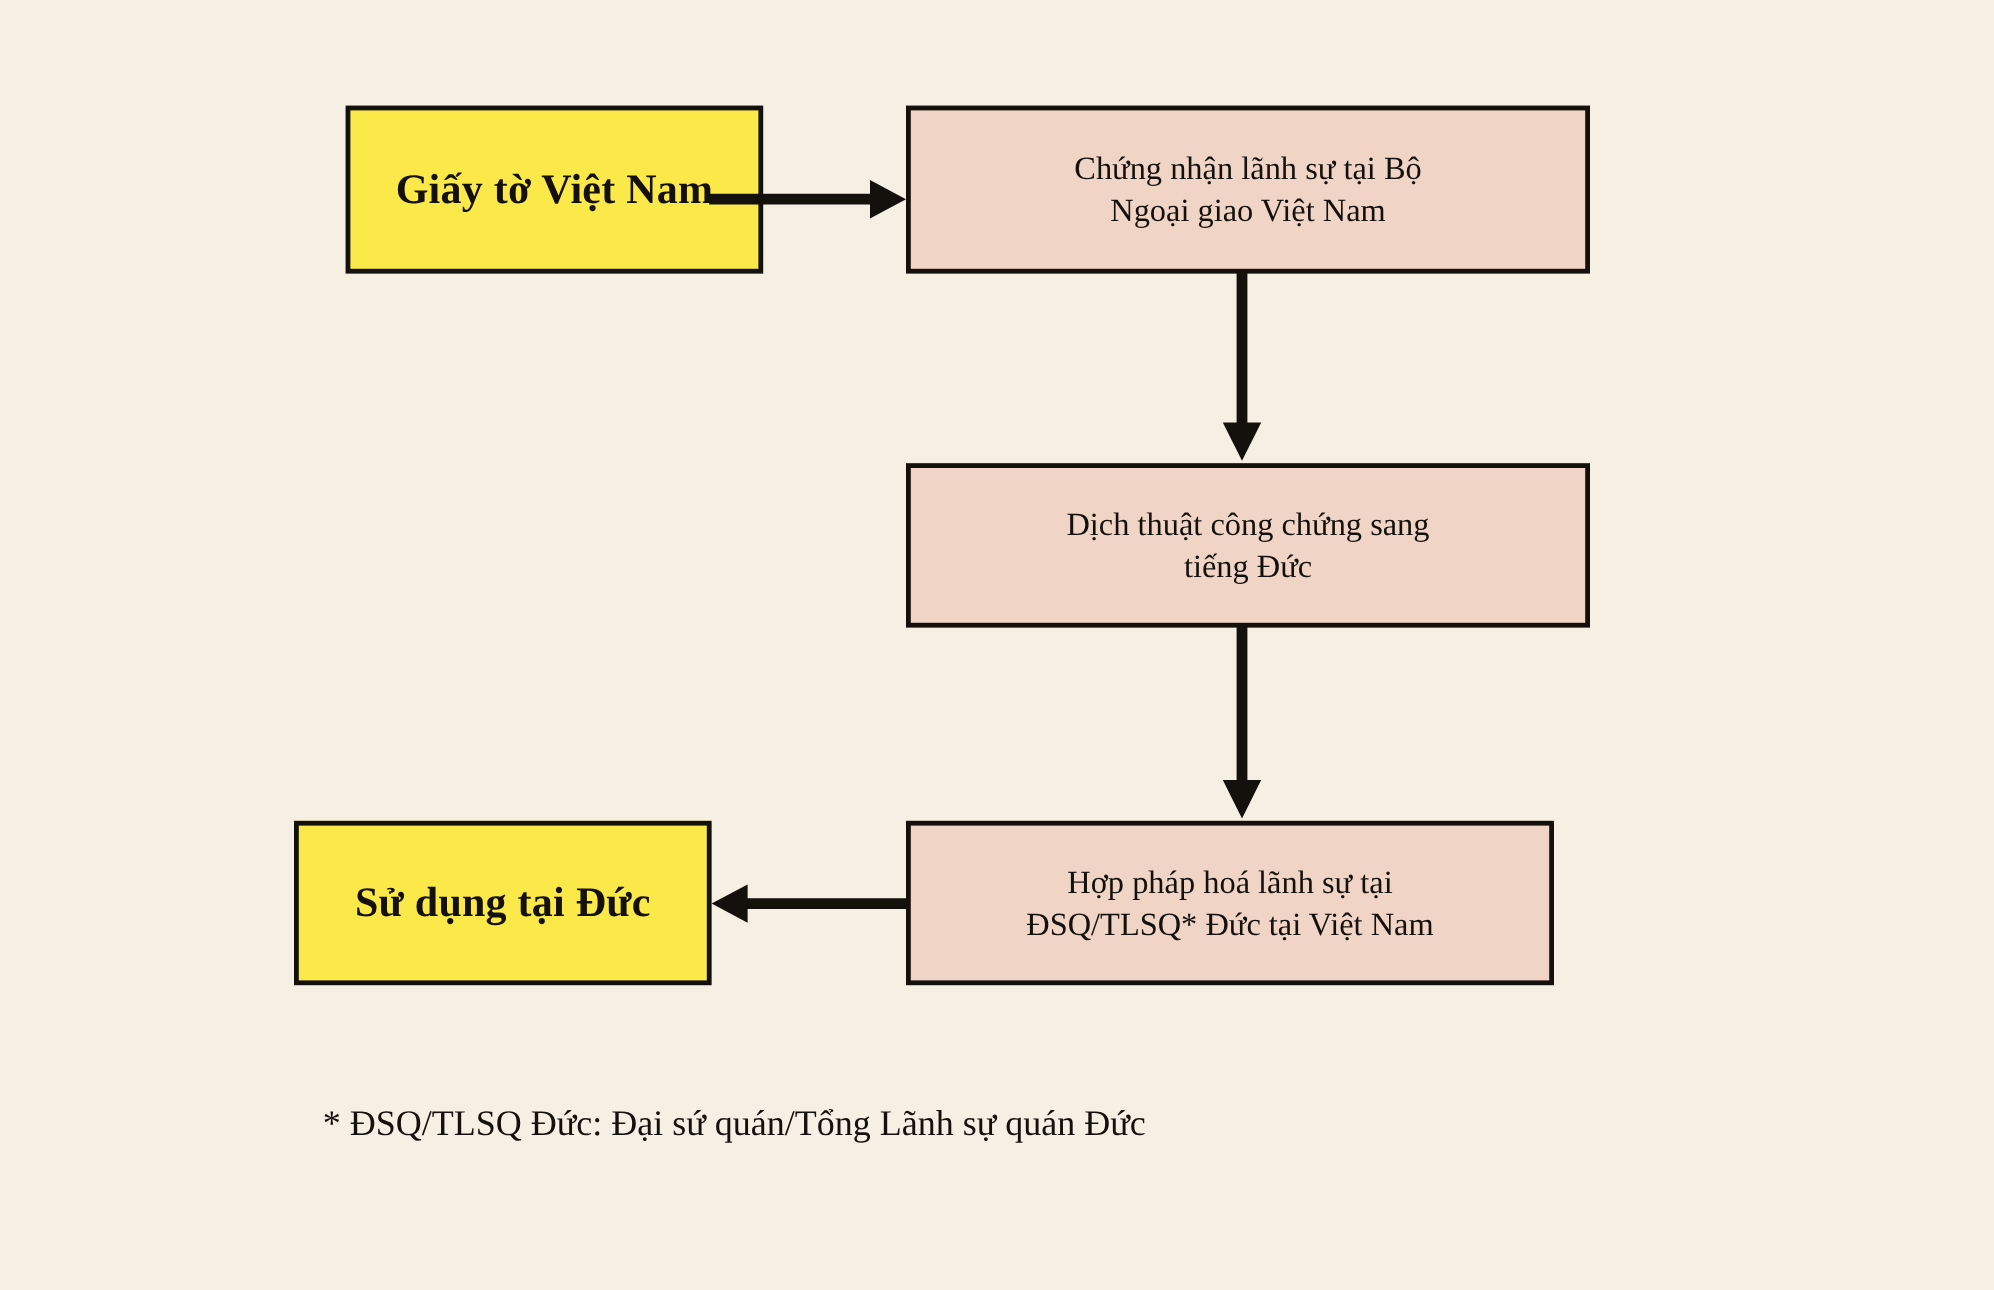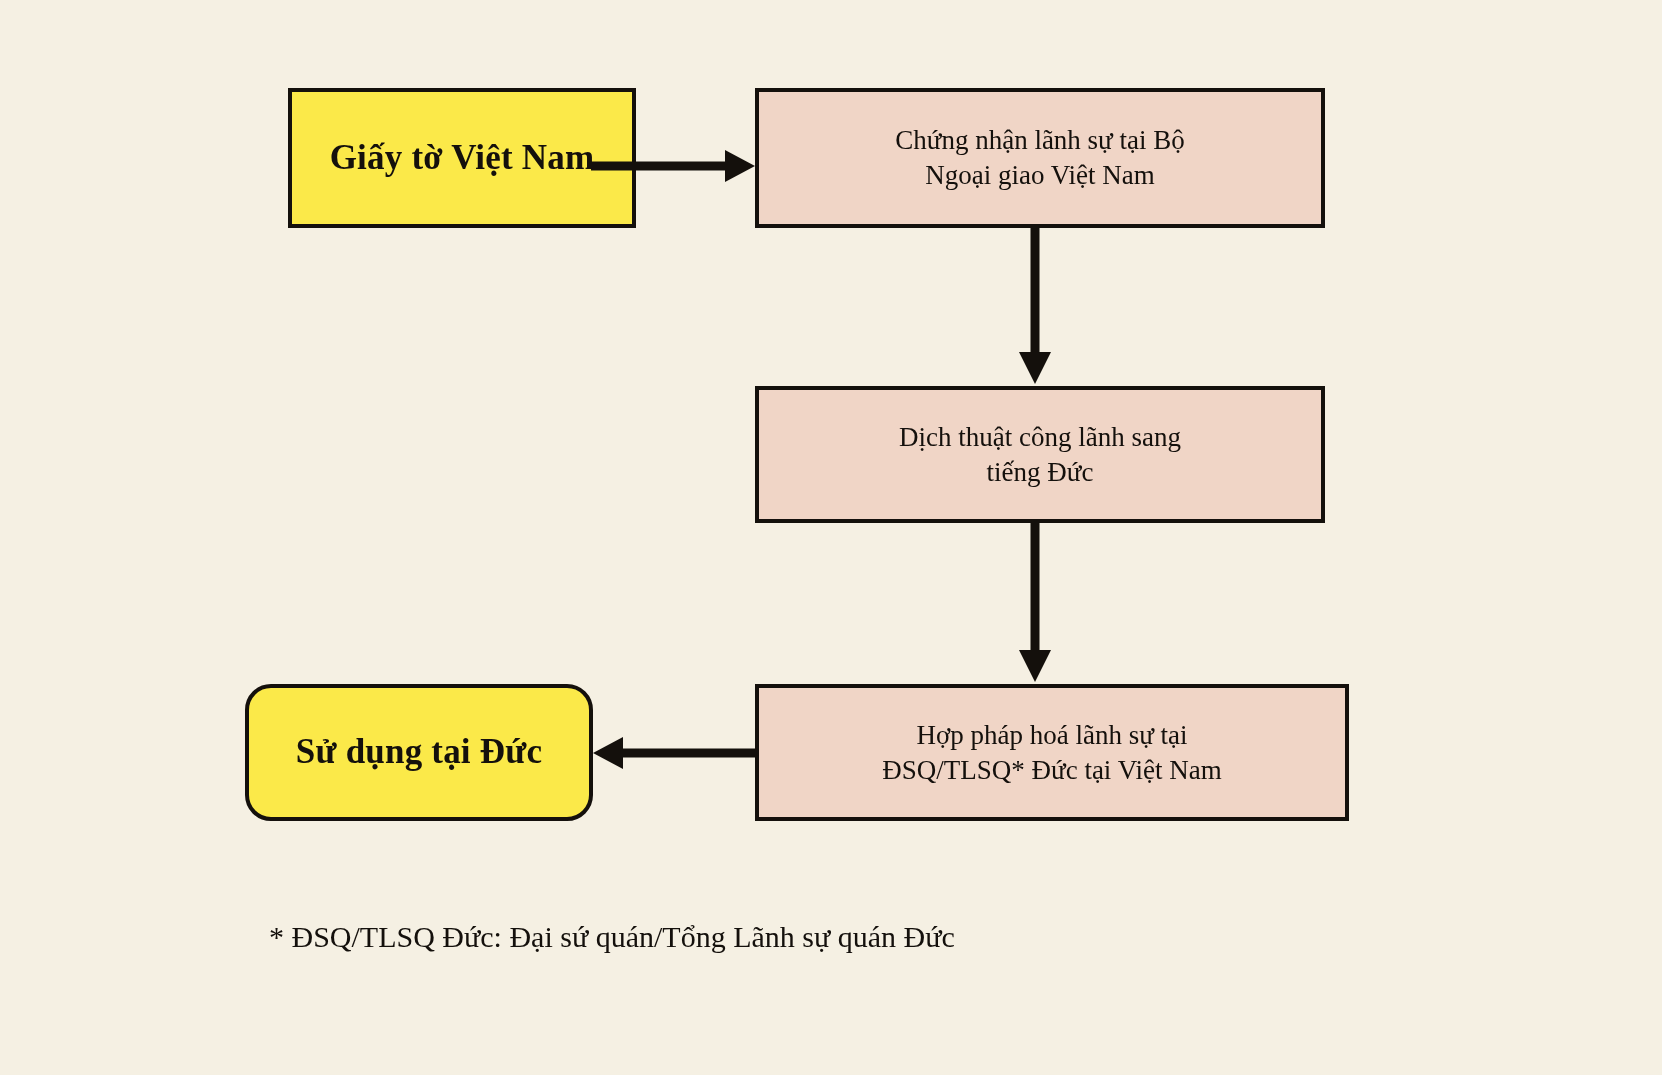--- a/index.html
+++ b/index.html
@@ -74,30 +74,30 @@
   <div class="node node-start" style="left:245px; top:88px; width:348px; height:140px;margin-left:43px;">
     <span class="node-label">Giấy tờ Việt Nam</span>
   </div>
 
   <div class="node node-step" style="left:755px; top:88px; width:570px; height:140px;">
     <span class="node-label">Chứng nhận lãnh sự tại Bộ
 Ngoại giao Việt Nam</span>
   </div>
 
   <div class="node node-step" style="left:755px; top:386px; width:570px; height:137px;">
-    <span class="node-label">Dịch thuật công lãnh sang
+    <span class="node-label">Dịch thuật công chứng sang
 tiếng Đức</span>
   </div>
 
-  <div class="node node-step" style="left:755px; top:684px; width:594px; height:137px;">
+  <div class="node node-step" style="left:755px; top:684px; width:540px; height:137px;">
     <span class="node-label">Hợp pháp hoá lãnh sự tại
 ĐSQ/TLSQ* Đức tại Việt Nam</span>
   </div>
 
-  <div class="node node-end" style="left:245px; top:684px; width:348px; height:137px;border-radius:26px;">
+  <div class="node node-end" style="left:245px; top:684px; width:348px; height:137px;">
     <span class="node-label">Sử dụng tại Đức</span>
   </div>
 
   <div class="edge" style="left:591px; top:141px;">
     <svg width="170" height="50" viewBox="0 0 170 50">
       <line x1="0" y1="25" x2="146" y2="25" stroke="#14100c" stroke-width="9"></line>
       <polygon points="164,25 134,9 134,41" fill="#14100c"></polygon>
     </svg>
   </div>
 

